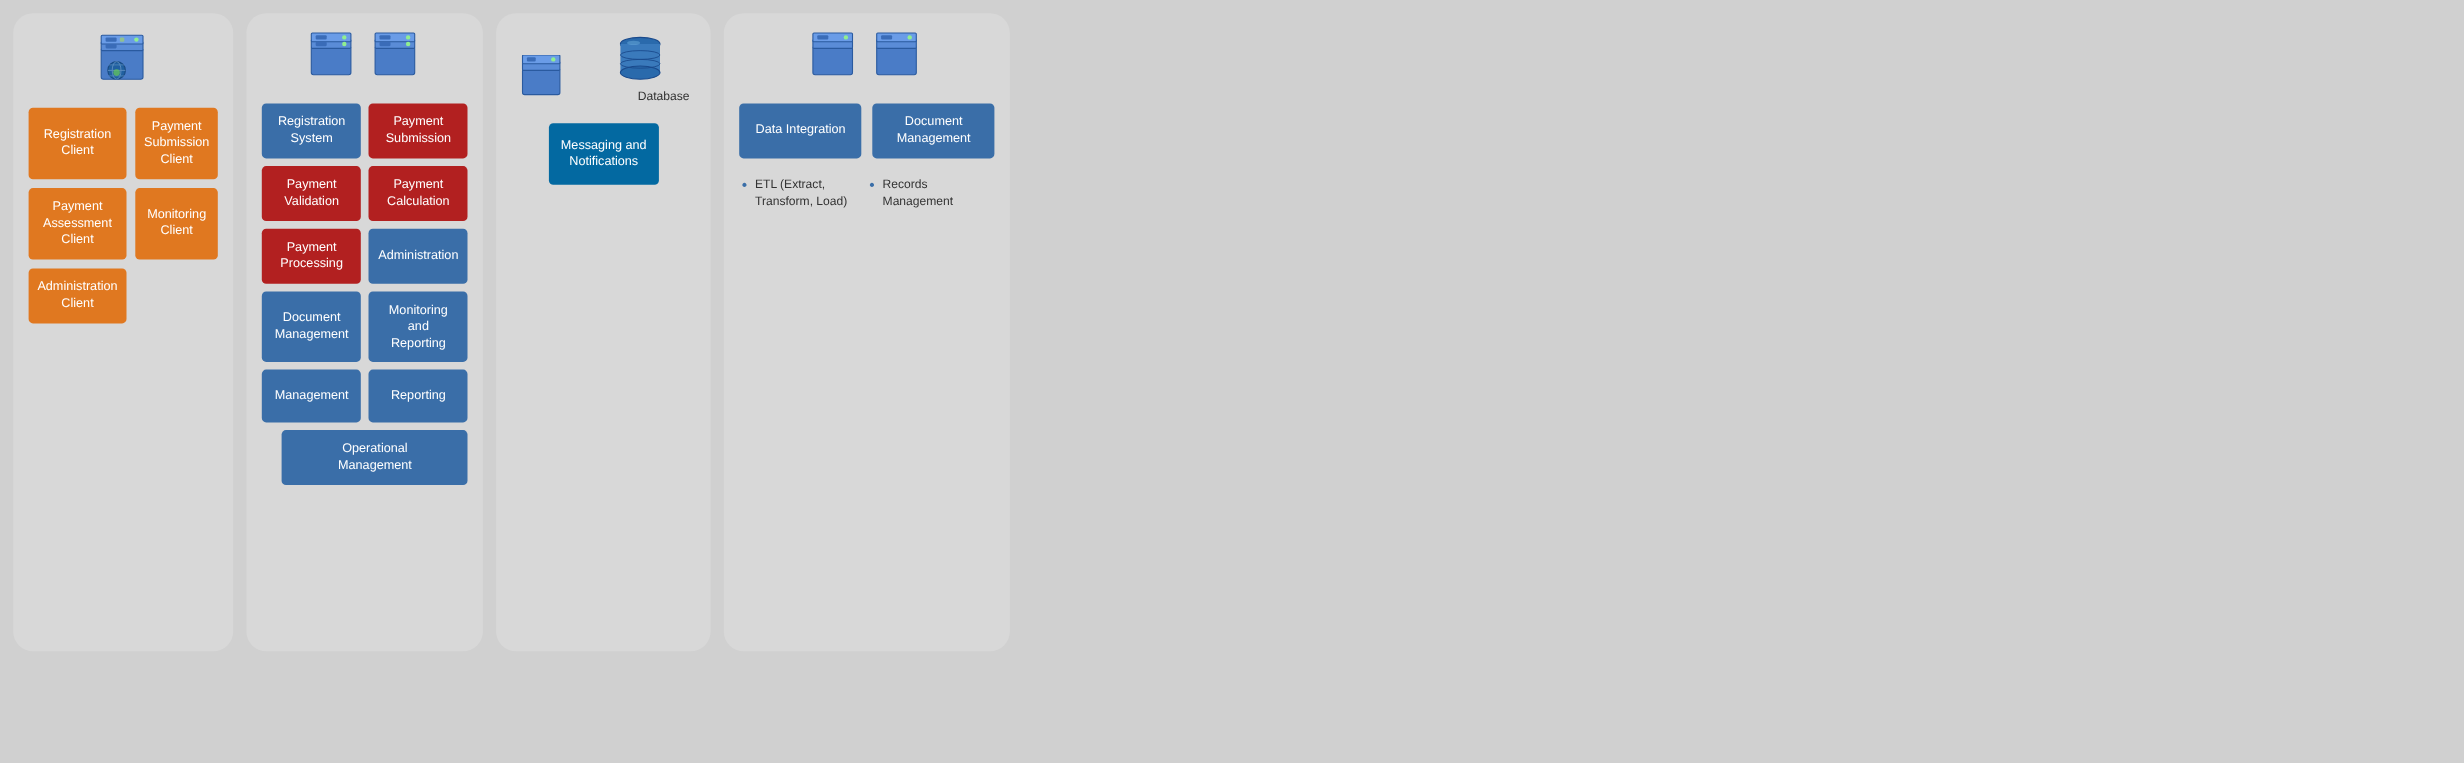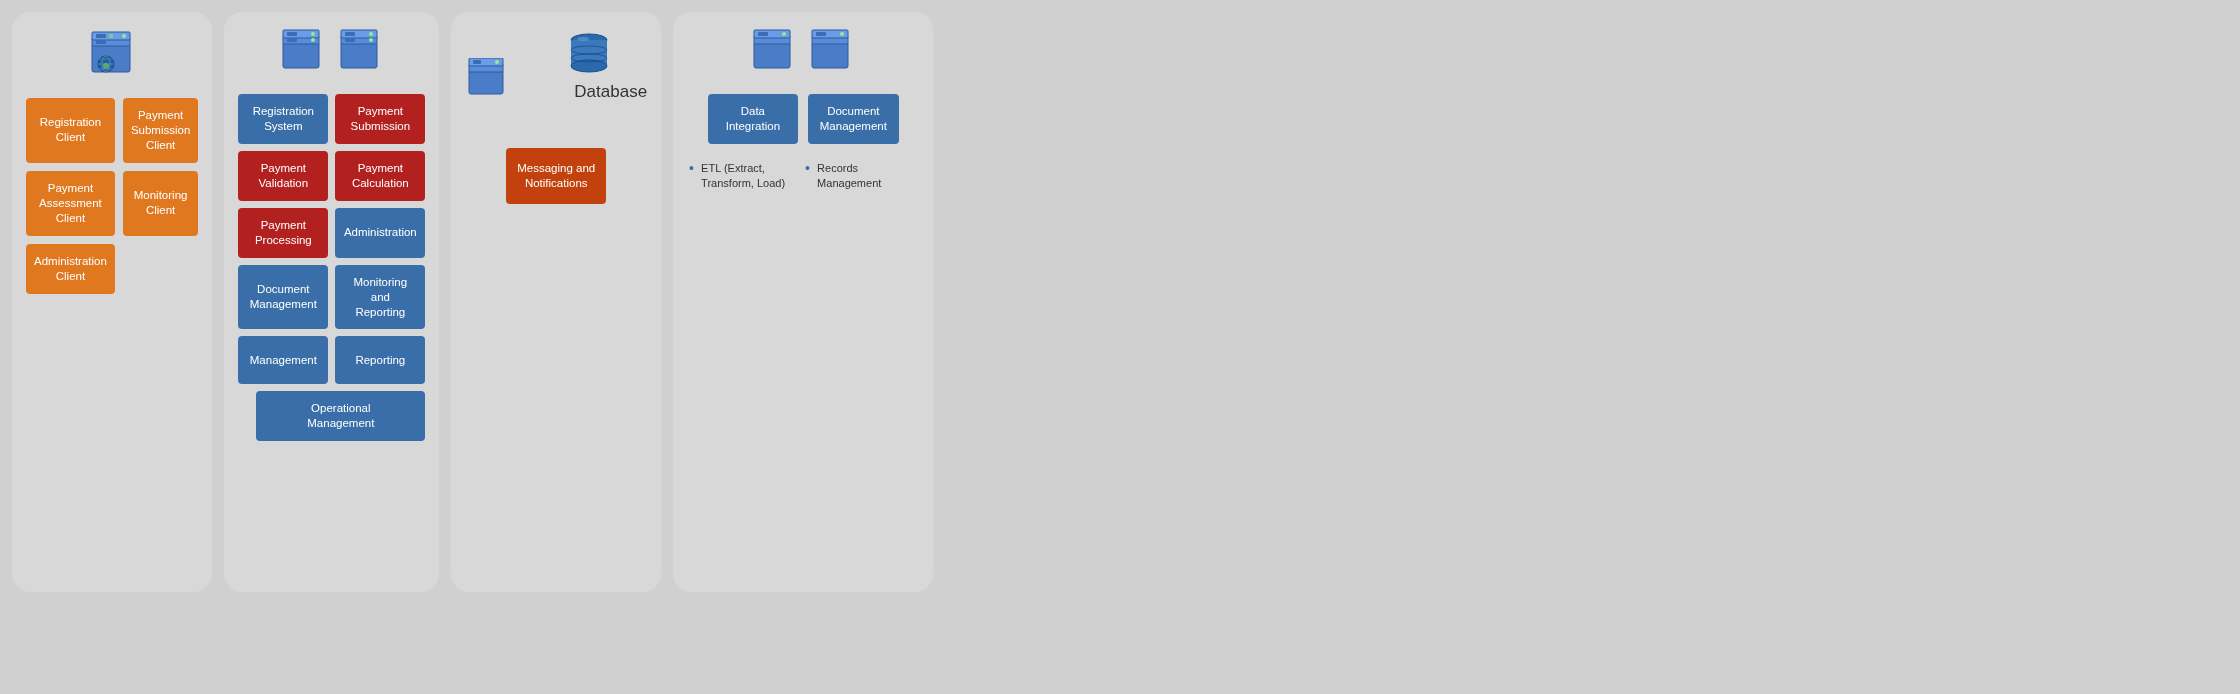--- a/index.html
+++ b/index.html
@@ -74,42 +74,40 @@
     
     .p3-content {
       display: flex;
       flex-direction: column;
       align-items: center;
       gap: 20px;
       width: 100%;
     }
 
     .p3-msg-btn {
-      background: #c2410c;
+      background: #0369a1;
       border: none;
       border-radius: 4px;
       color: #fff;
       font-size: 11.5px;
       font-weight: 500;
       padding: 12px 10px;
       text-align: center;
       cursor: pointer;
       line-height: 1.3;
       min-width: 80px;
       min-height: 56px;
-      margin-top: 28px;
     }
 
     
     .p4-content {
       display: flex;
       flex-direction: column;
       width: 100%;
       gap: 14px;
-      align-items: center;
     }
 
     .p4-top-row {
       display: flex;
       flex-direction: row;
       gap: 10px;
       justify-content: center;
     }
 
     .p4-cols {
@@ -254,21 +252,21 @@
       <svg width="52" height="52" viewBox="0 0 52 52">
 
         <ellipse cx="26" cy="12" rx="18" ry="6" fill="#2a6aac" stroke="#1a4a8c" stroke-width="1"></ellipse>
         <rect x="8" y="12" width="36" height="26" fill="#3a7abc" stroke="none"></rect>
         <ellipse cx="26" cy="38" rx="18" ry="6" fill="#2a6aac" stroke="#1a4a8c" stroke-width="1"></ellipse>
         <ellipse cx="26" cy="22" rx="18" ry="4" fill="none" stroke="#1a4a8c" stroke-width="0.8"></ellipse>
         <ellipse cx="26" cy="30" rx="18" ry="4" fill="none" stroke="#1a4a8c" stroke-width="0.8"></ellipse>
 
         <ellipse cx="20" cy="11" rx="6" ry="2" fill="#6aacdc" opacity="0.5"></ellipse>
       </svg>
-      <span style="font-size:17px;color:#333;margin-top:2px;font-weight:500;margin-left:43px;">Database</span>
+      <span style="font-size:11px;color:#333;margin-top:2px;font-weight:500;margin-left:43px;">Database</span>
     </div>
   </div>
 
   <div class="p3-content">
     <button class="p3-msg-btn" style="white-space:pre-line;min-width:100px;">Messaging and
 Notifications</button>
   </div>
 </div>
 
 <div class="panel panel-4">

